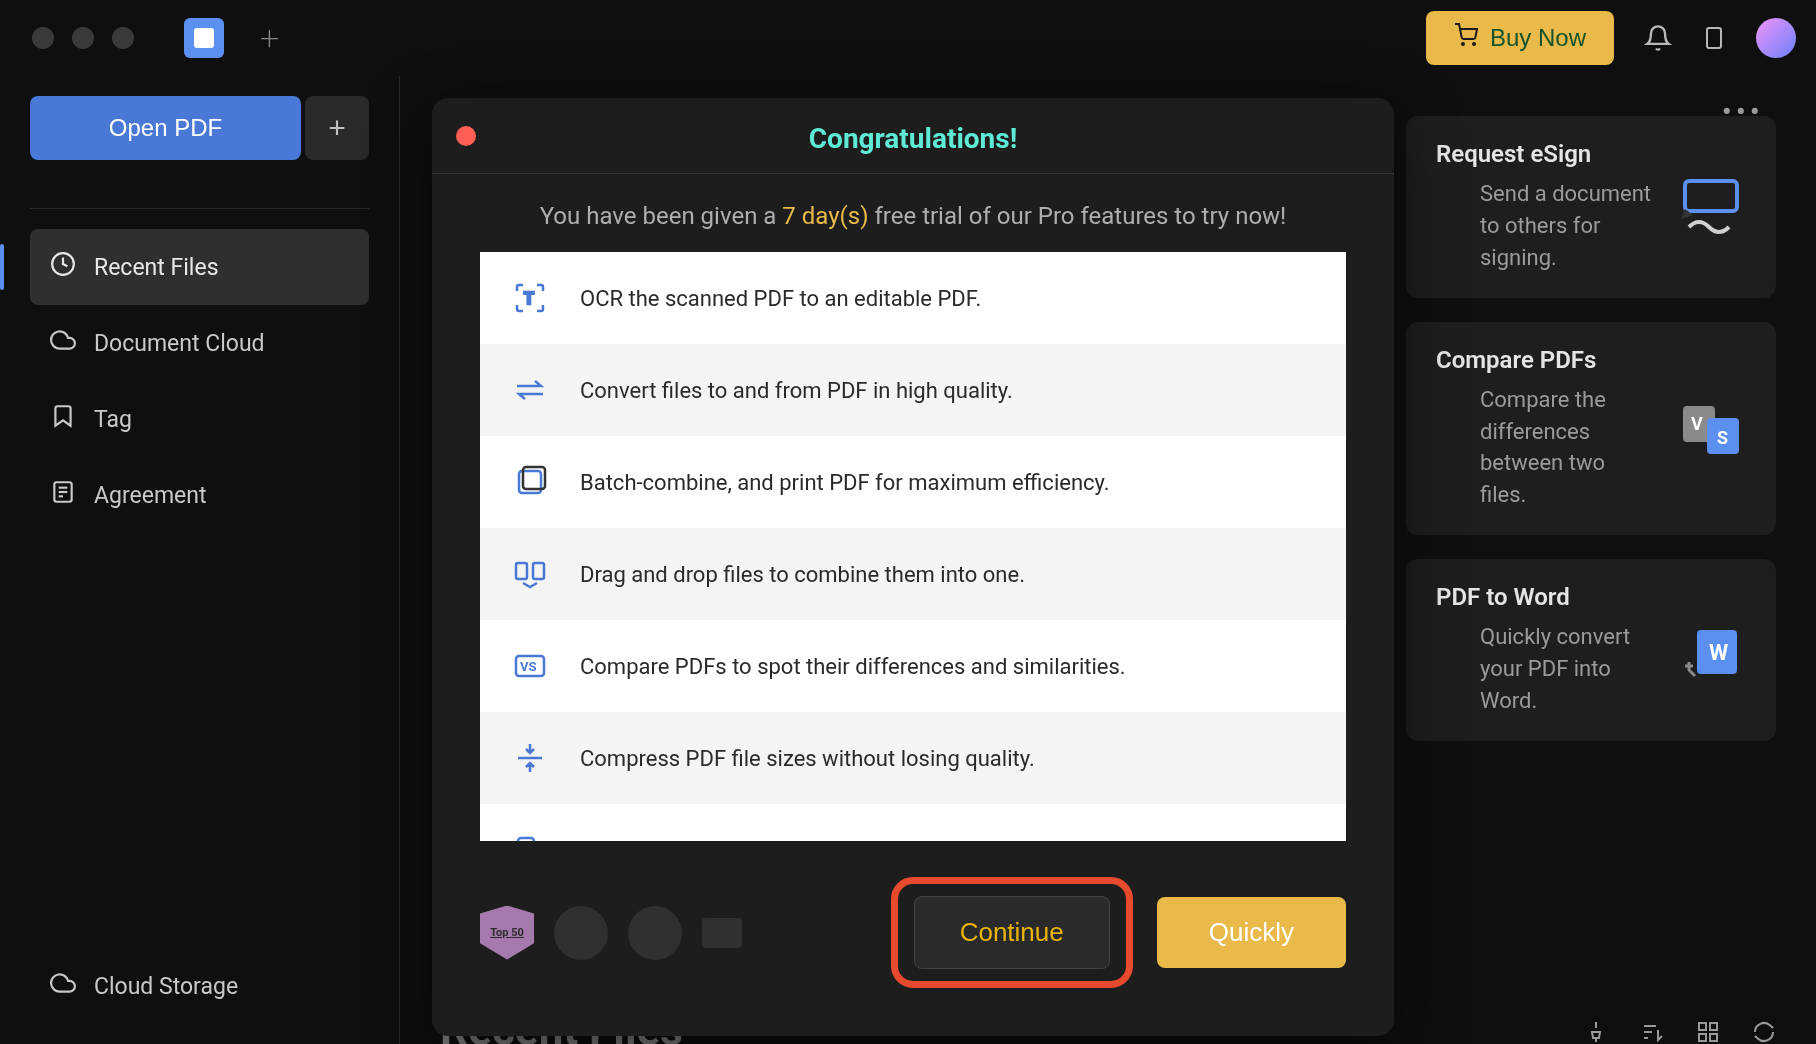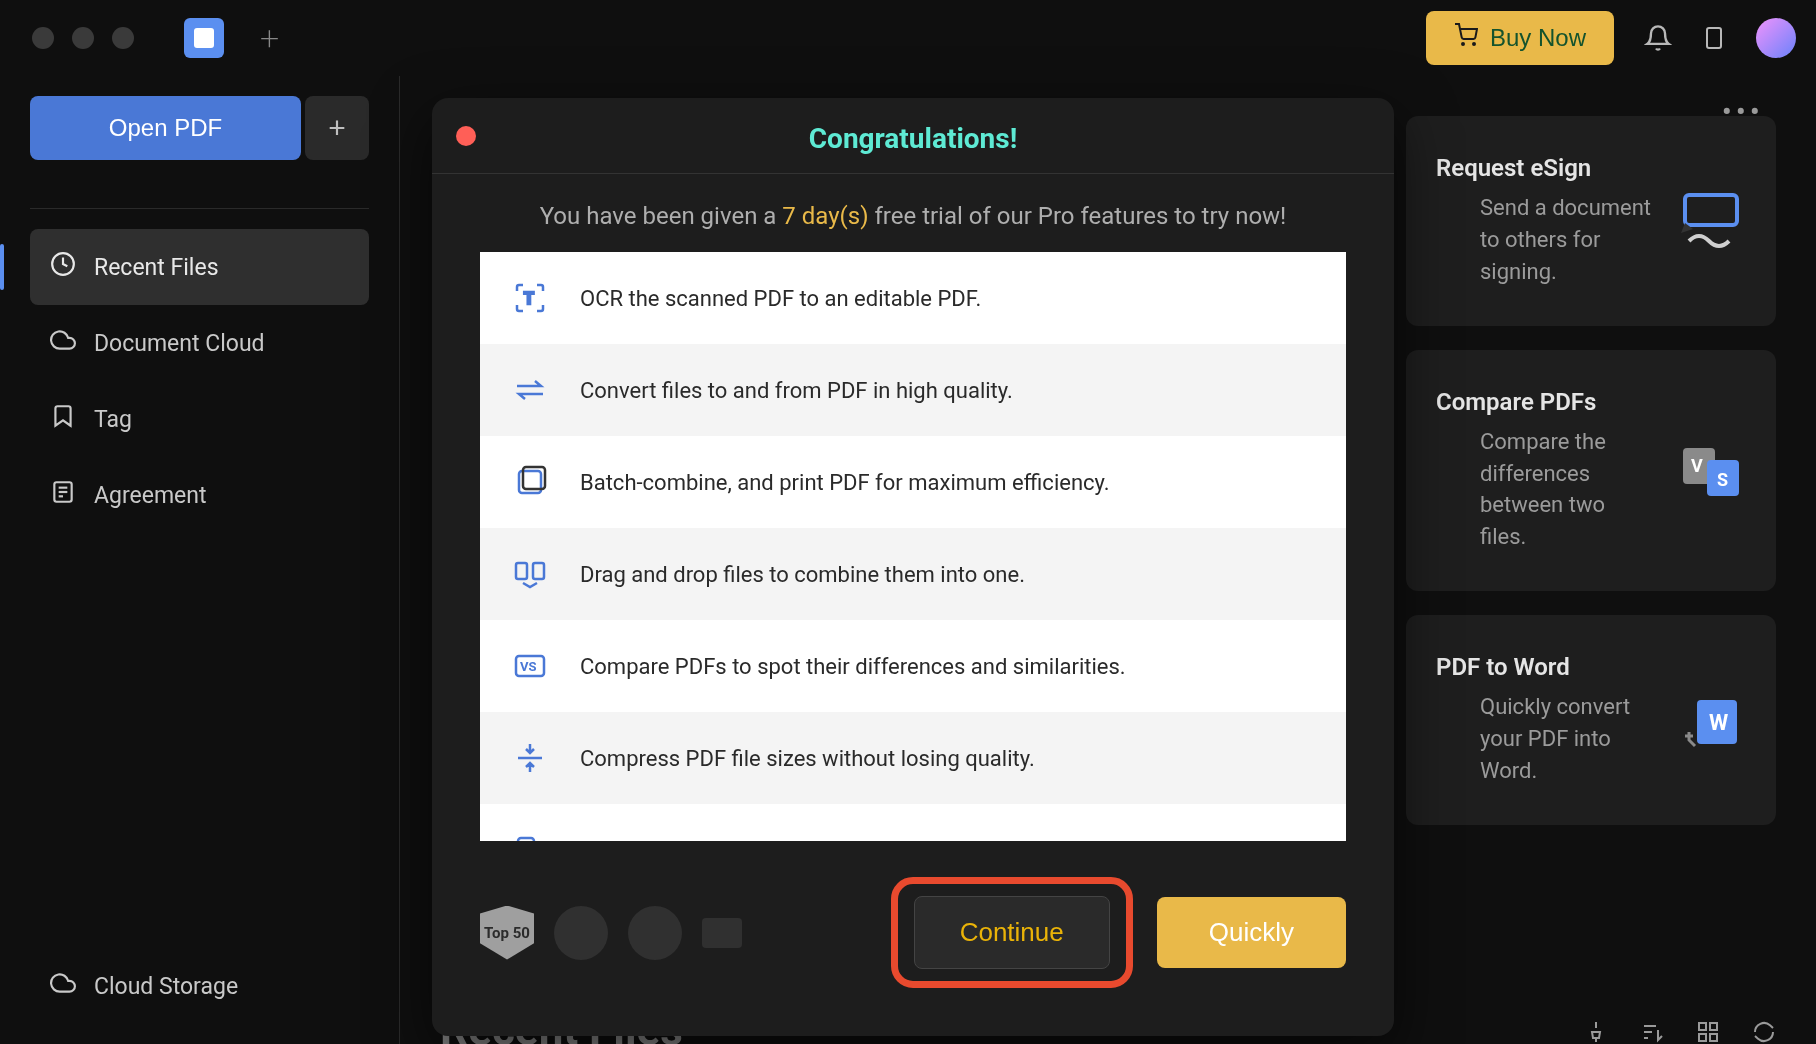--- a/index.html
+++ b/index.html
@@ -69,21 +69,21 @@
 }
 .sidebar-item.active { background:#2f2f2f; color:#e8e8e8; position:relative; }
 .sidebar-item.active::before {
   content:''; position:absolute; left:-30px; top:20%; bottom:20%;
   width:4px; background:#5b8ff0; border-radius:2px;
 }
 .sidebar-bottom { margin-top:auto; }
 .content { flex:1; padding: 30px 40px; position:relative; overflow:hidden; }
 .feature-cards { position:absolute; right:40px; top:40px; display:flex; flex-direction:column; gap:24px; }
 .feature-card {
-  width: 370px; background:#1e1e1e; border-radius:12px; padding:38px 30px;
+  width: 370px; background:#1e1e1e; border-radius:12px; padding:24px 30px;
   display:flex; gap:20px; cursor:pointer;
 }
 .feature-card-text { flex:1; }
 .feature-card-title { font-size:24px; font-weight:600; color:#e5e5e5; margin-bottom:10px; }
 .feature-card-desc { font-size:22px; color:#9b9b9b; line-height:1.45;margin-left:44px; }
 .feature-card-icon { width:70px; display:flex; align-items:center; justify-content:center; }
 .recent-heading { position:absolute; left:40px; bottom:-12px; font-size:44px; font-weight:700; color:#8a8a8a; }
 .more-btn { position:absolute; right:52px; top:18px; color:#9a9a9a; font-size:30px; letter-spacing:4px; cursor:pointer; }
 .bottom-icons {
   position:absolute; right:40px; bottom:0px; display:flex; gap:32px; color:#9a9a9a;
@@ -121,21 +121,21 @@
   display:flex; align-items:center; gap:30px; padding:26px 30px;
   color:#2a2a2a; font-size:22px;
 }
 .feature-row:nth-child(even) { background:#f4f4f4; }
 .feature-row-icon { width:40px; height:40px; display:flex; align-items:center; justify-content:center; flex-shrink:0; }
 .modal-footer {
   display:flex; align-items:center; padding:36px 48px 48px; gap:24px;
 }
 .badges { display:flex; gap:20px; flex:1; align-items:center; }
 .badge { width:54px; height:54px; background:#3a3a3a; border-radius:4px; opacity:.65; }
-.badge.shield { clip-path: polygon(50% 0%, 100% 15%, 100% 70%, 50% 100%, 0% 70%, 0% 15%); background:#e5e5e5; display:flex; align-items:center; justify-content:center; color:#333; font-size:15px; font-weight:700; text-align:center; }
+.badge.shield { clip-path: polygon(50% 0%, 100% 15%, 100% 70%, 50% 100%, 0% 70%, 0% 15%); background:#f0abfc; display:flex; align-items:center; justify-content:center; color:#333; font-size:11px; font-weight:700; text-align:center;text-decoration:underline; }
 .continue-btn {
   background:#2a2a2a; color:#eab308; border:1px solid #444; border-radius:8px;
   font-size:26px; padding:20px 45px; cursor:pointer;
 }
 .continue-highlight {
   border: 7px solid #e84a2e; border-radius:22px; padding:12px 16px;
   display:flex; align-items:center;
 }
 .purchase-btn {
   background:#e9b949; color:#fff; border:none; border-radius:8px;

